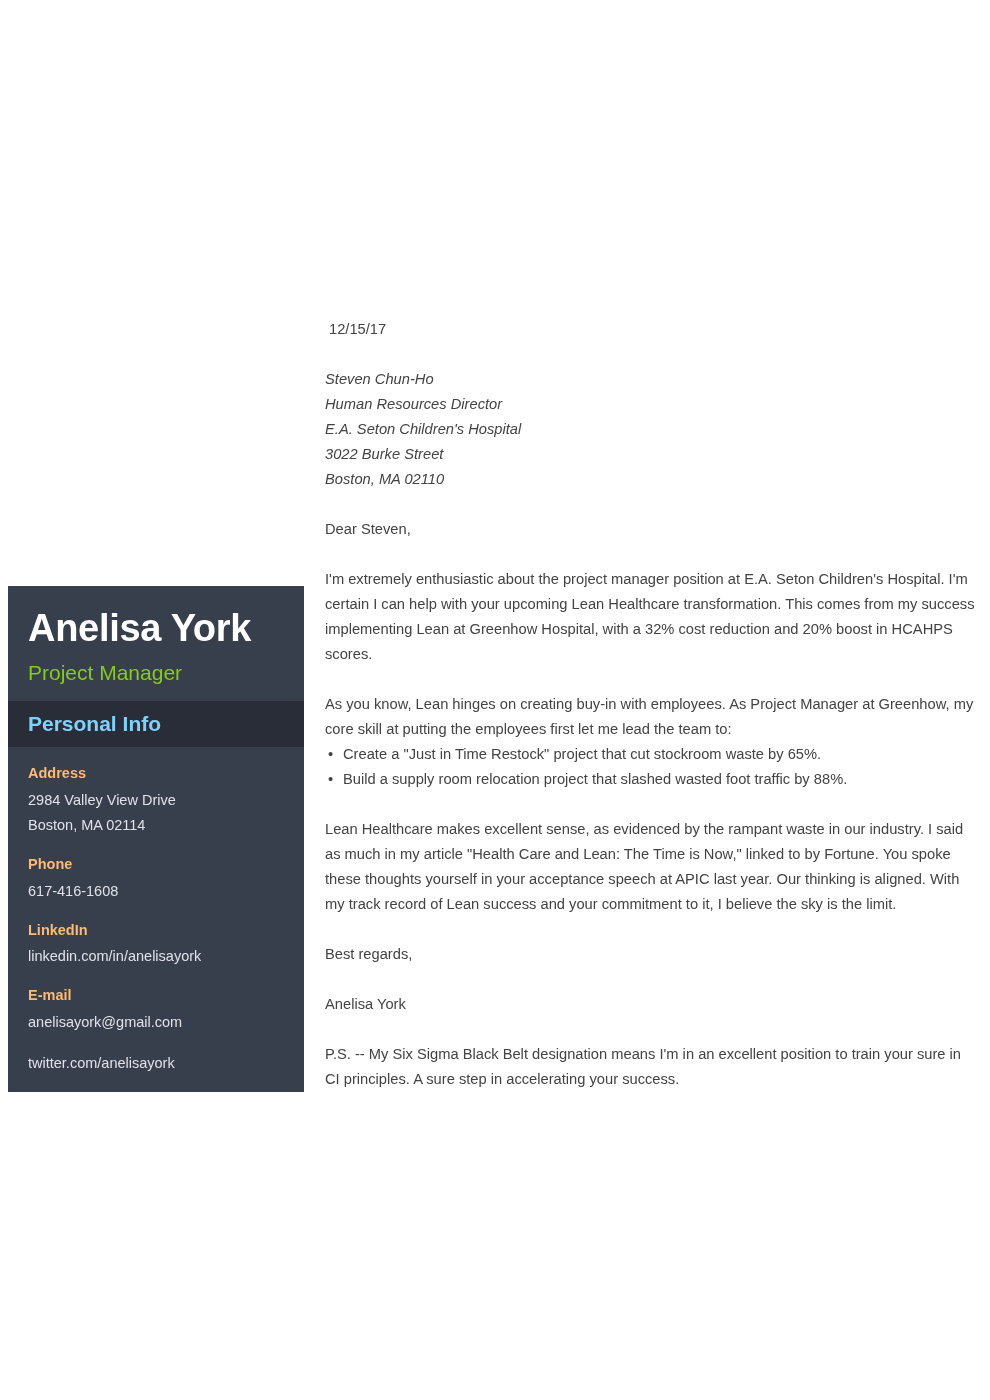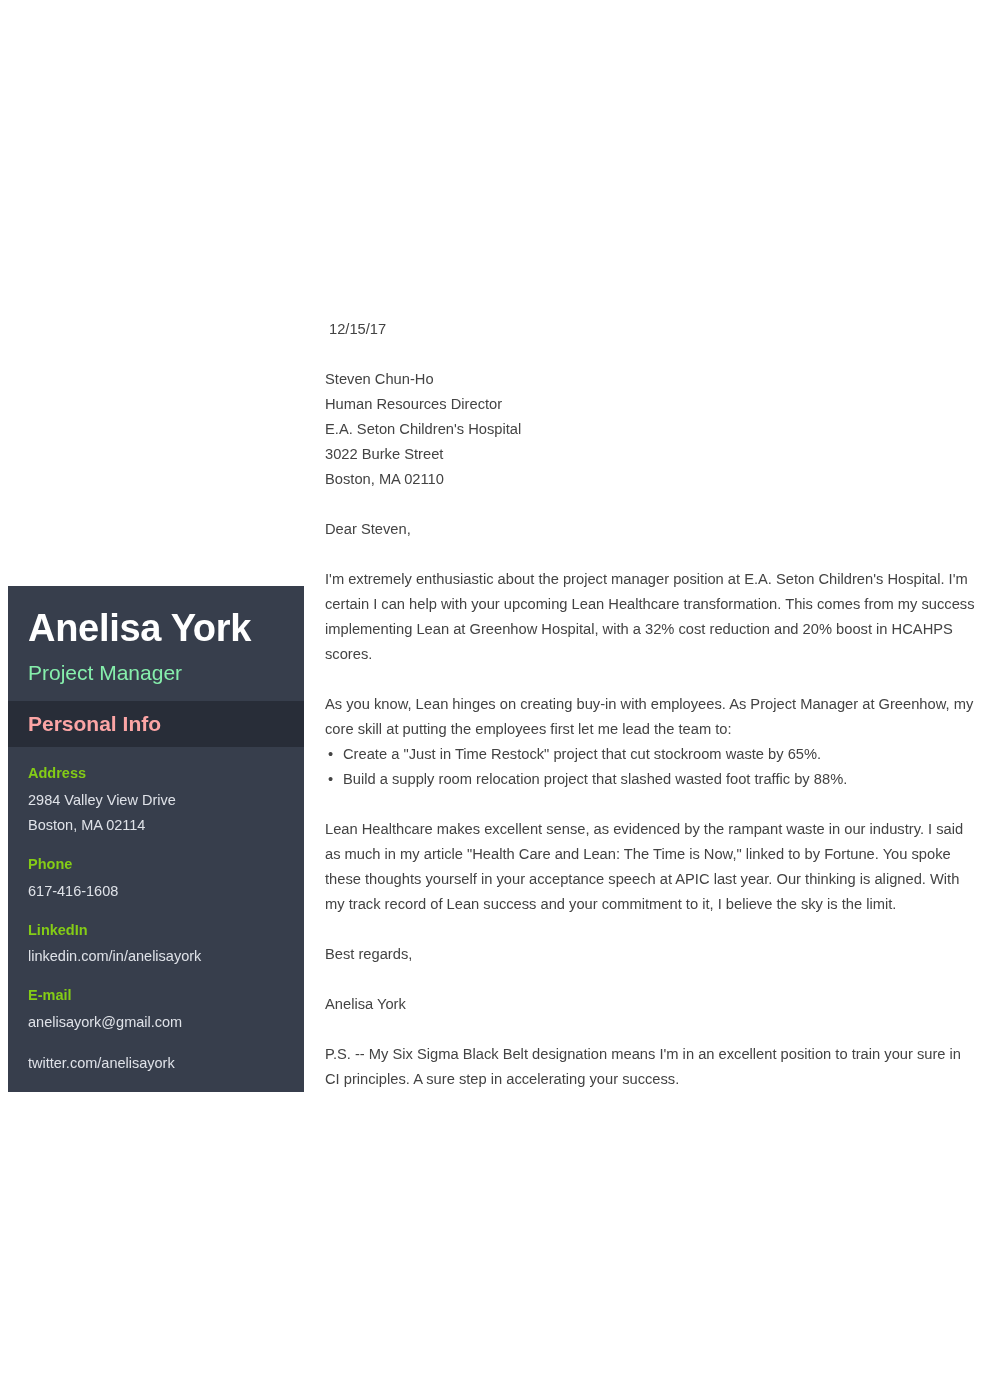--- a/index.html
+++ b/index.html
@@ -43,49 +43,49 @@
     line-height: 1.1;
     letter-spacing: -0.3px;
     color: #ffffff;
     margin: 0 0 10px 0;
     white-space: nowrap;
   }
 
   .cand-title {
     font-size: 21px;
     font-weight: normal;
-    color: #86efac;
+    color: #84cc16;
     margin: 0;
     line-height: 1.2;
   }
 
   .section-band {
     background: #282d38;
     padding: 10px 20px 11px 20px;
   }
 
   .section-band-title {
     font-size: 21px;
     font-weight: bold;
-    color: #fca5a5;
+    color: #7dd3fc;
     line-height: 1.2;
   }
 
   .info-list {
     padding: 16px 20px 0 20px;
   }
 
   .info-block {
     margin-bottom: 16px;
   }
 
   .info-label {
     font-size: 14.5px;
     font-weight: bold;
-    color: #84cc16;
+    color: #fdba74;
     line-height: 1.5;
     margin-bottom: 3px;
   }
 
   .info-value {
     font-size: 14.5px;
     font-weight: normal;
     color: #dfe2e8;
     line-height: 1.72;
   }
@@ -103,20 +103,21 @@
   .letter-date {
     margin: 0 0 25px 4px;
   }
 
   .recipient {
     margin: 0 0 25px 0;
   }
 
   .recipient div {
     line-height: 25px;
+    font-style: italic;
   }
 
   .salutation {
     margin: 0 0 25px 0;
   }
 
   .para {
     margin: 0 0 25px 0;
     text-align: left;
   }

